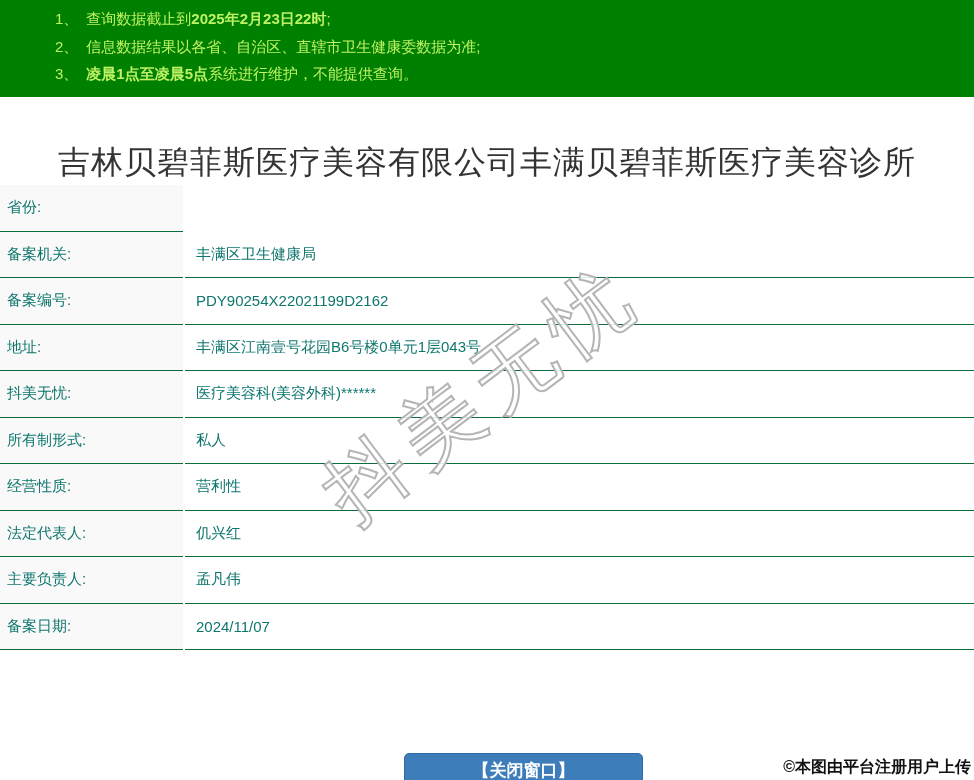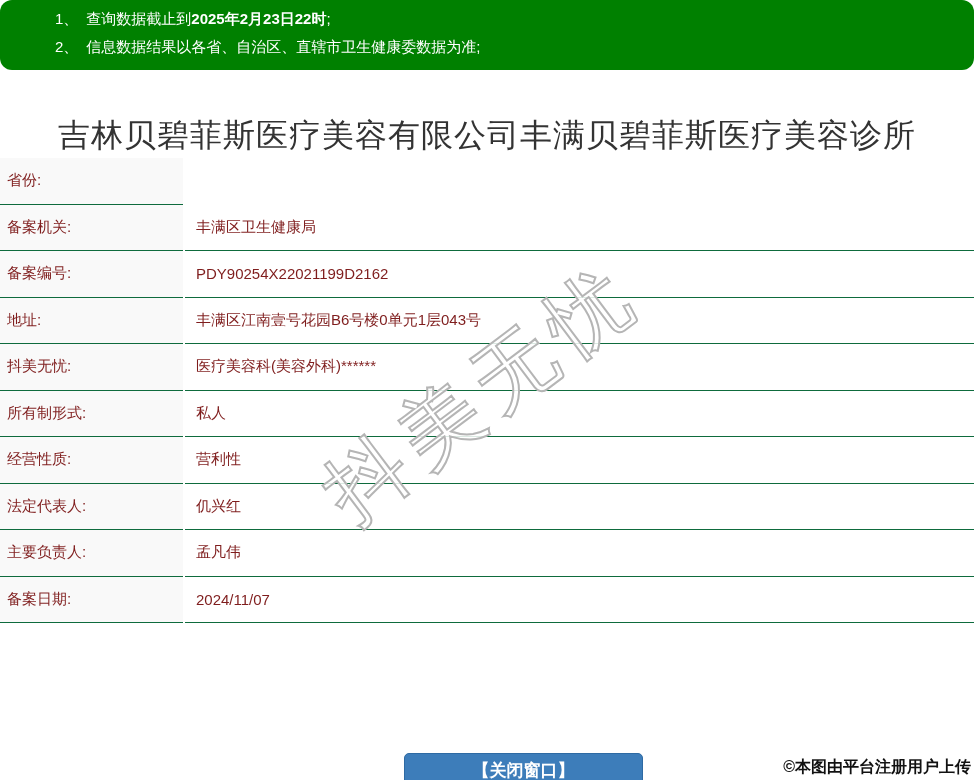--- a/index.html
+++ b/index.html
@@ -3,42 +3,41 @@
 <meta charset="utf-8">
 <style>
   html,body{margin:0;padding:0;}
   body{
     width:974px;height:780px;position:relative;overflow:hidden;
     background:#ffffff;font-family:"Liberation Sans","DejaVu Sans",sans-serif;
     -webkit-font-smoothing:antialiased;
   }
   
   .notice-bar{
-    background:#008000;color:#ffffff;height:70px;box-sizing:border-box;
+    background:#008000;color:#bef264;height:97px;box-sizing:border-box;
     padding:5px 20px 0 55px;
-    border-radius:12px;
   }
   .notice-line{
     font-size:15px;line-height:27.5px;white-space:nowrap;
   }
   .notice-line .num{margin-right:8px;}
   .notice-line b{font-weight:bold;}
   
   .title-zone{
     height:88px;display:flex;align-items:flex-end;justify-content:center;
   }
   .page-title{
     font-size:32px;color:#333333;font-weight:400;letter-spacing:1px;white-space:nowrap;
   }
   
   .record-table{width:974px;}
   .record-row{display:flex;height:46.5px;box-sizing:border-box;}
   .cell{
     box-sizing:border-box;display:flex;align-items:center;
-    font-size:15px;color:#7f1d1d;border-bottom:1px solid #0e6b3d;
+    font-size:15px;color:#0f766e;border-bottom:1px solid #0e6b3d;
   }
   .cell.label{
     width:183px;background:#f9f9f9;padding-left:7px;flex:none;
   }
   .cell-gap{width:2px;flex:none;background:#ffffff;}
   .cell.value{flex:1;padding-left:11px;}
   
   .watermark{
     position:absolute;left:483px;top:394px;z-index:5;
     transform:translate(-50%,-50%) rotate(-37deg);
@@ -68,20 +67,23 @@
 <div class="notice-bar">
   <div>
   <div class="notice-line">
     <span class="num">1、</span><span>查询数据截止到</span><b>2025年2月23日22时</b><span>;</span>
   </div>
 
   <div class="notice-line">
     <span class="num">2、</span><span>信息数据结果以各省、自治区、直辖市卫生健康委数据为准;</span><b></b><span></span>
   </div>
 
+  <div class="notice-line">
+    <span class="num">3、</span><span></span><b>凌晨1点至凌晨5点</b><span>系统进行维护，不能提供查询。</span>
+  </div>
 </div>
 </div>
 
 <div class="title-zone">
   <div class="page-title">吉林贝碧菲斯医疗美容有限公司丰满贝碧菲斯医疗美容诊所</div>
 </div>
 
 <div class="record-table">
   <div class="record-row">
     <div class="cell label">省份:</div>

